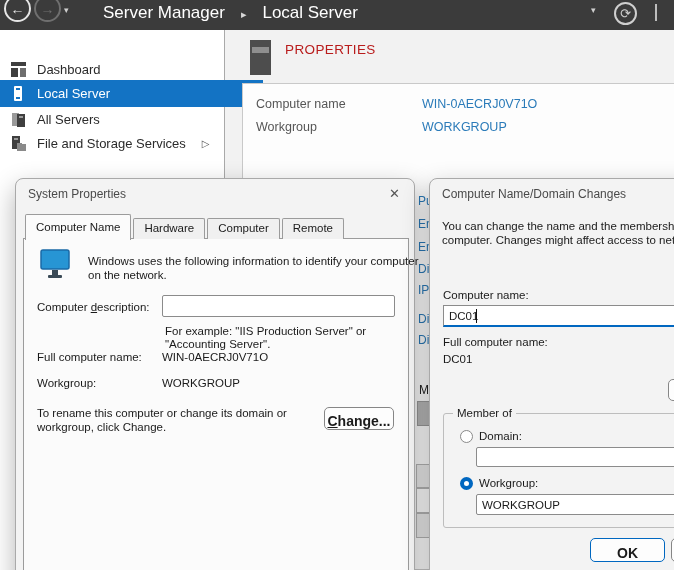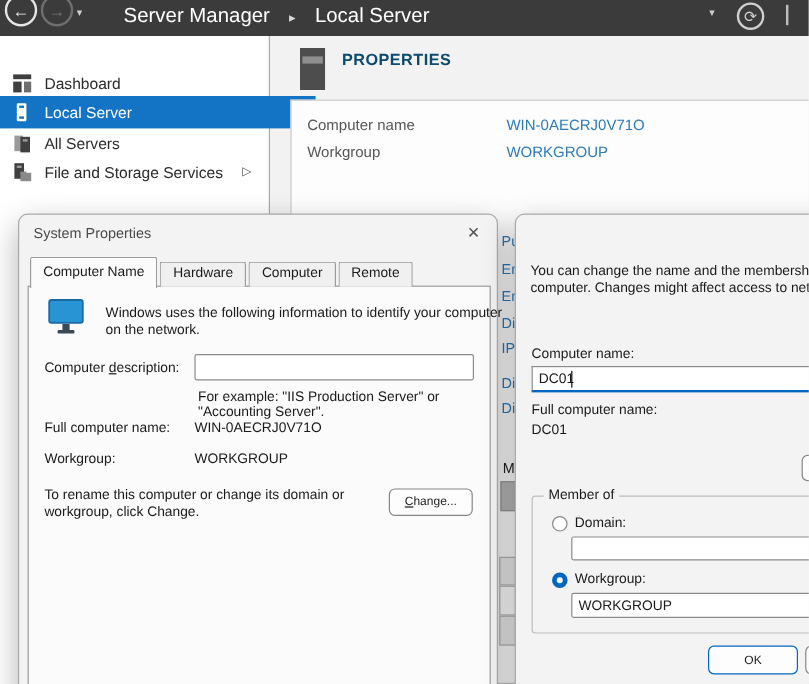--- a/index.html
+++ b/index.html
@@ -24,37 +24,37 @@
   
   .sidebar { position:absolute; left:0; top:30px; width:225px; height:540px; background:#ffffff; border-right:1px solid #a9a9a9; z-index:1; }
   .side-item { position:absolute; left:0; width:263px; height:25px; display:flex; align-items:center; gap:10px;
                padding-left:10px; font-size:13px; color:#2b2b2b; cursor:default; }
   .side-item.sel { background:#1373c4; color:#ffffff; height:27px; }
   .side-item .ico { width:17px; height:17px; flex:0 0 17px; }
   .side-item .exp { margin-left:6px; font-size:10px; color:#555; }
 
   
   .props-head-icon { position:absolute; left:250px; top:40px; width:21px; height:35px; z-index:1; }
-  .props-title { position:absolute; left:285px; top:42px; font-size:13.5px; font-weight:bold; letter-spacing:.4px; color:#0c4a6e; z-index:1; }
+  .props-title { position:absolute; left:285px; top:42px; font-size:13.5px; font-weight:normal; letter-spacing:.4px; color:#b91c1c; z-index:1; }
   .props-sub { position:absolute; left:285px; top:61px; font-size:12.5px; color:#6e6e6e; z-index:1; }
   .tile { position:absolute; left:242px; top:83px; width:432px; height:487px; background:#fdfdfd; border:1px solid #c9c9c9; border-right:0; z-index:1; }
   .prow-label { position:absolute; left:256px; font-size:12.5px; color:#565656; z-index:1; }
   .prow-value { position:absolute; left:422px; font-size:12.5px; color:#2b7bb9; z-index:1; }
 
   
   .frag { position:absolute; left:418px; width:12px; overflow:hidden; white-space:nowrap; font-size:12px; color:#2b7bb9; z-index:2; }
   .frag-m { position:absolute; left:419px; top:383px; font-size:12px; color:#222; z-index:2; }
   .frag-box { position:absolute; z-index:2; }
 
   
   .dialog { position:absolute; background:#f3f3f3; border:1px solid #a9a9a9; box-shadow:0 10px 26px rgba(0,0,0,.30); }
   .dlg-title { position:absolute; left:12px; top:8px; font-size:12px; color:#4a4a4a; white-space:nowrap; }
   .dlg-close { position:absolute; right:14px; top:7px; font-size:13px; color:#555; cursor:default; }
-  .btn { background:#fdfdfd; border:1px solid #868686; border-radius:5px; font-size:10px; color:#1a1a1a;
-         display:flex; align-items:center; justify-content:center; cursor:default; }
+  .btn { background:#fdfdfd; border:1px solid #868686; border-radius:5px; font-size:14px; color:#1a1a1a;
+         display:flex; align-items:flex-end; justify-content:center; cursor:default;font-weight:bold; }
   .tinput { background:#ffffff; border:1px solid #8b8b8b; border-radius:2px; font-size:11.5px; color:#1a1a1a;
             padding:0 5px; font-family:"Liberation Sans","DejaVu Sans",sans-serif; }
   .lbl { position:absolute; font-size:11.5px; color:#1a1a1a; white-space:nowrap; }
 
   
   .sysprops { left:15px; top:178px; width:400px; height:412px; border-radius:8px 8px 0 0; z-index:10; }
   .tabs { position:absolute; left:9px; top:34px; display:flex; align-items:flex-end; z-index:2; }
   .tab { border:1px solid #9b9b9b; border-bottom:0; background:#f0f0f0; font-size:11.5px; color:#1a1a1a;
          padding:3px 10px 4px 10px; height:21px; margin-right:2px; border-radius:2px 2px 0 0; }
   .tab.active { background:#fbfbfb; height:26px; padding-top:6px; position:relative; top:1px; z-index:3; }
@@ -199,20 +199,21 @@
 
       <div class="lbl" style="left:13px; top:168px;">To rename this computer or change its domain or</div>
       <div class="lbl" style="left:13px; top:182px;">workgroup, click Change.</div>
       <div class="btn sp-change">
           <span><span class="u">C</span><span>hange...</span></span>
         </div>
     </div>
   </div>
 
   <div class="dialog cndlg">
+    <div class="dlg-title">Computer Name/Domain Changes</div>
 
     <div class="lbl" style="left:12px; top:41px;">You can change the name and the membership o</div>
     <div class="lbl" style="left:12px; top:55px;">computer. Changes might affect access to networ</div>
 
     <div class="lbl" style="left:13px; top:110px;">Computer name:</div>
     <div class="cn-input-wrap">
       <input class="tinput cn-input" value="DC01" style="">
       <div class="text-caret"></div>
     </div>
 

